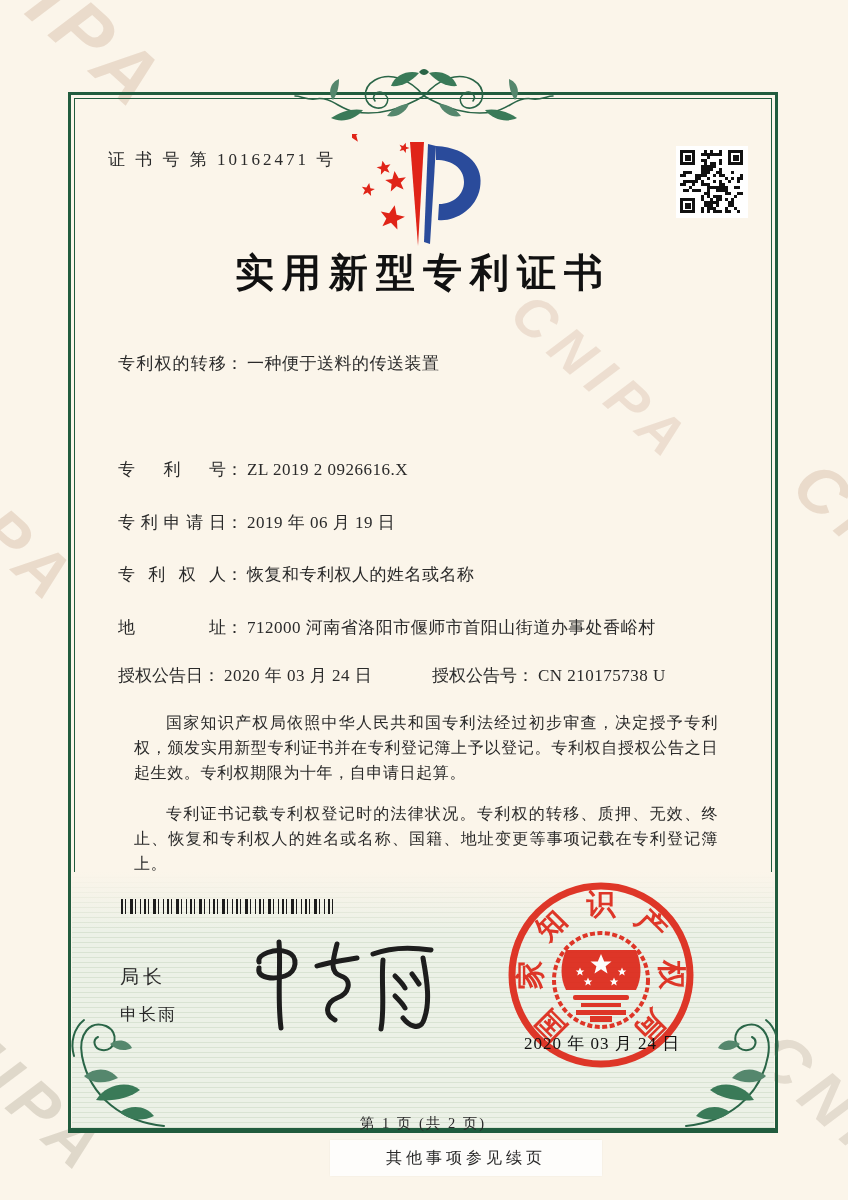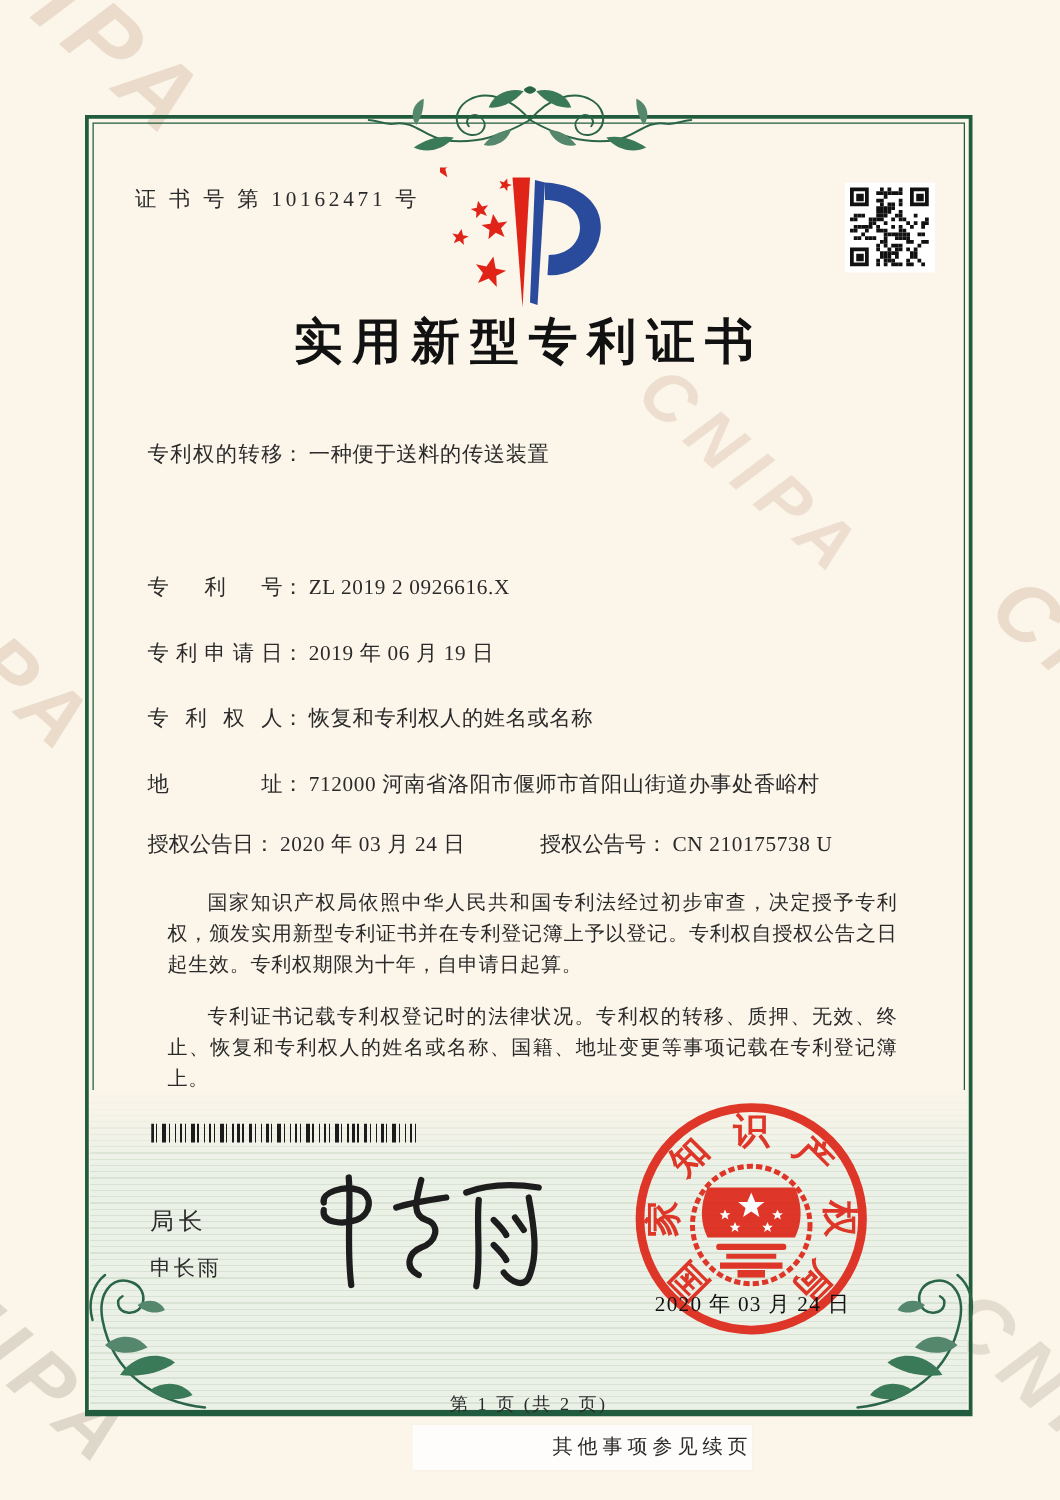--- a/index.html
+++ b/index.html
@@ -68,21 +68,21 @@
   .sig-name{position:absolute;left:120px;top:1003px;font-size:17px;letter-spacing:2px;z-index:4;}
   .sig-script{position:absolute;left:245px;top:932px;z-index:4;}
 
   .seal{position:absolute;left:504px;top:878px;z-index:5;}
   .seal-date{position:absolute;left:514px;top:1032px;width:176px;text-align:center;
              font-size:17px;letter-spacing:1px;color:#111;z-index:6;}
 
   .page-info{position:absolute;left:68px;top:1094px;width:710px;text-align:center;
              font-size:14.5px;letter-spacing:2px;z-index:4;margin-top:20px;}
   .cont-note{position:absolute;left:330px;top:1140px;width:272px;height:36px;background:#fefdfb;
-             z-index:4;text-align:right;line-height:36px;font-size:16px;letter-spacing:4px;
+             z-index:4;text-align:center;line-height:36px;font-size:16px;letter-spacing:4px;
              box-shadow:0 0 2px rgba(0,0,0,.05);}
 </style>
 </head>
 <body>
 
 <div class="page">
 
   <div class="wm wm-1">CNIPA</div>
   <div class="wm wm-2">CNIPA</div>
   <div class="wm wm-3">CNIPA</div>

